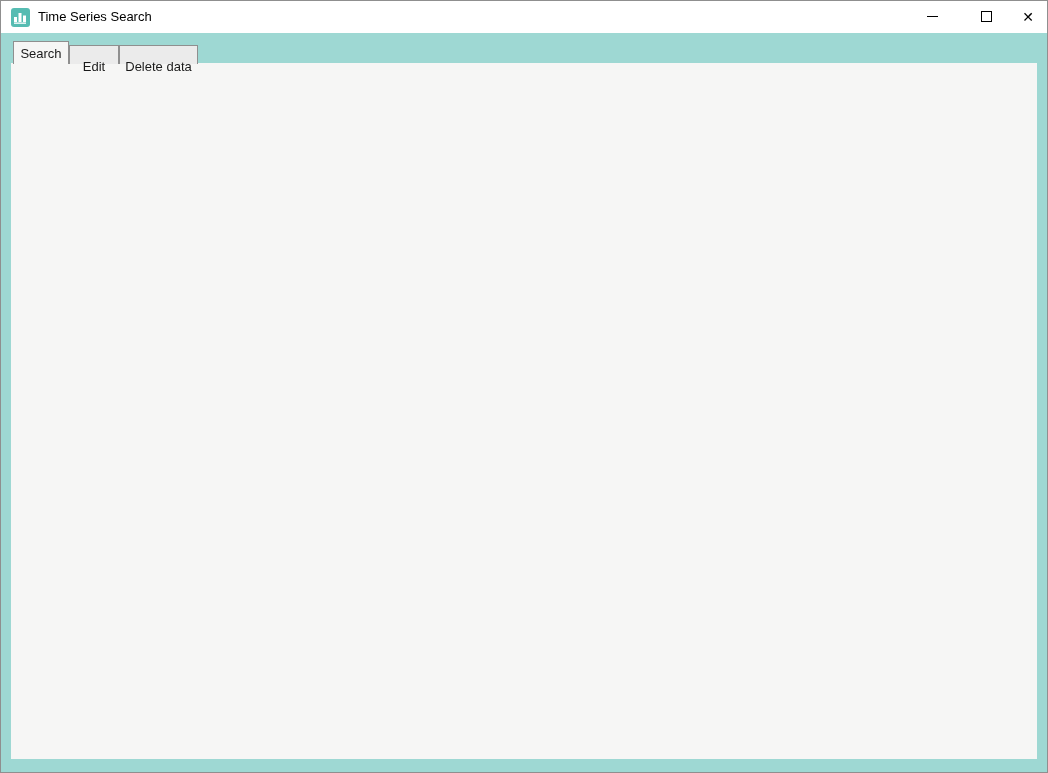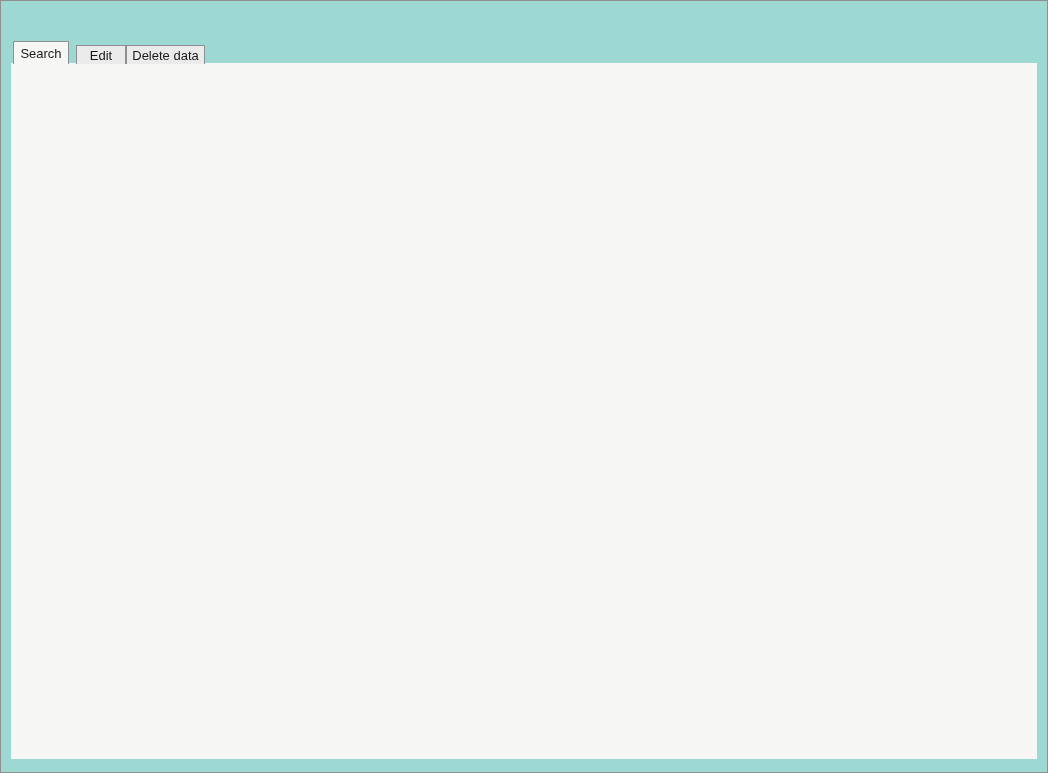--- a/index.html
+++ b/index.html
@@ -15,21 +15,21 @@
   .app-icon svg { position:absolute; left:2px; top:2px; }
   .title-text { position:absolute; left:37px; top:8px; font-size:13px; color:#000; }
   .win-btn { position:absolute; top:0; width:46px; height:31px; display:flex; align-items:center; justify-content:center; cursor:default; }
   .btn-min { left:908px; } .btn-max { left:962px; } .btn-close { left:1004px; }
   .glyph-min { width:11px; height:1px; background:#000; }
   .glyph-max { width:11px; height:11px; border:1px solid #000; }
   .glyph-close { font-size:14px; color:#000; line-height:1; }
   
   .tab { position:absolute; text-align:center; font-size:13px; border:1px solid #8f8f8f; border-bottom:none; z-index:2; }
   .tab-active { left:12px; top:40px; width:56px; height:23px; background:#f6f6f5; padding-top:4px; }
-  .tab-idle { top:44px; height:19px; background:#ebebeb; padding-top:2px;margin-left:7px; }
+  .tab-idle { top:44px; height:19px; background:#ebebeb; padding-top:13px; }
   .tab-edit { left:68px; width:50px; }
   .tab-master { left:118px; width:79px; }
   
   .page { position:absolute; left:10px; top:62px; width:1026px; height:696px; background:#f6f6f5; z-index:1; }
   .lbl { position:absolute; font-size:13px; color:#111; white-space:nowrap; }
   
   .radio { position:absolute; width:14px; height:14px; border:1px solid #4e4e4e; border-radius:50%; background:#fff; display:flex; align-items:center; justify-content:center; }
   .radio .dot { width:7px; height:7px; border-radius:50%; background:#1c1c1c; }
   
   .txt { position:absolute; background:#fff; font-size:13px; padding:2px 4px; display:flex; align-items:center; }
@@ -79,20 +79,40 @@
   .icon16 { width:16px; height:16px; display:block; }
   .circle-ok { width:16px; height:16px; border-radius:50%; background:#2ea036; display:flex; align-items:center; justify-content:center; }
   .circle-cancel { width:16px; height:16px; border-radius:50%; background:#3f3f3f; display:flex; align-items:center; justify-content:center; }
   .stop-square { width:6px; height:6px; background:#fff; border-radius:1px; }
 </style>
 </head>
 <body>
 
 <div class="window">
 
+  <div class="titlebar">
+    <div class="app-icon">
+      <svg width="15" height="15" viewBox="0 0 15 15">
+        <rect x="1" y="7" width="3" height="5" fill="#ffffff"></rect>
+        <rect x="5.5" y="3" width="3" height="9" fill="#ffffff"></rect>
+        <rect x="10" y="5.5" width="3" height="6.5" fill="#ffffff"></rect>
+        <rect x="1" y="12.5" width="12" height="1.3" fill="#ffffff"></rect>
+      </svg>
+    </div>
+    <div class="title-text">Time Series Search</div>
+    <div class="win-btn btn-min">
+        <div class="glyph-min"></div>
+      </div>
+    <div class="win-btn btn-max">
+        <div class="glyph-max"></div>
+      </div>
+    <div class="win-btn btn-close">
+        <div class="glyph-close">✕</div>
+      </div>
+  </div>
 
   <div class="tab tab-active">Search</div>
   <div class="tab tab-idle tab-edit">Edit</div>
   <div class="tab tab-idle tab-master">Delete data</div>
 
   <div class="page"></div>
 
   <div class="radio" style="left:20px; top:81px;"></div>
   <div class="lbl" style="left:41px; top:82px;">Object-ID:</div>
   <div class="txt disabled-field" style="left:122px; top:79px; width:69px; height:20px;">

